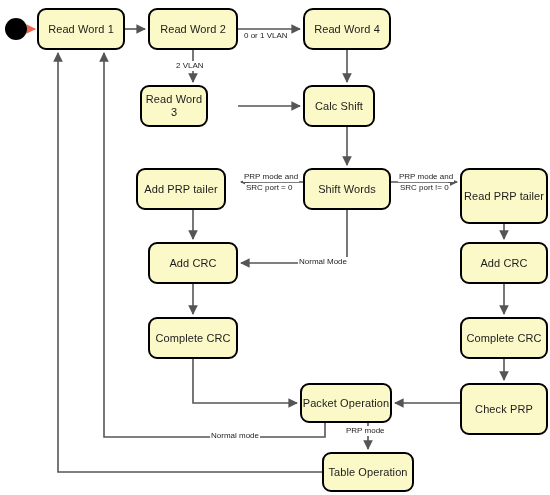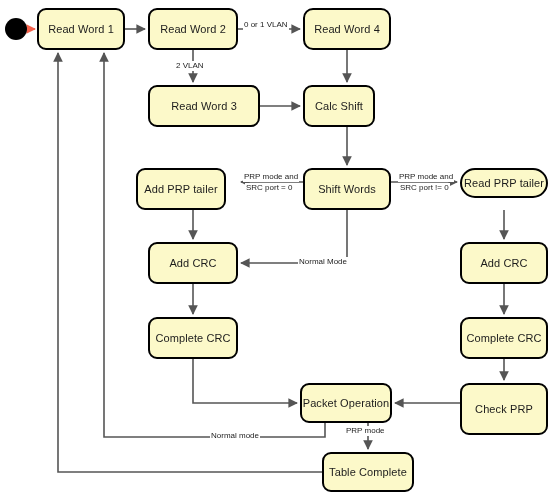--- a/index.html
+++ b/index.html
@@ -125,33 +125,33 @@
 
   <div class="node" style="left:37px;  top:8px;   width:88px; height:42px;">
     <span>Read Word 1</span>
   </div>
   <div class="node" style="left:148px; top:8px;   width:90px; height:42px;">
     <span>Read Word 2</span>
   </div>
   <div class="node" style="left:303px; top:8px;   width:88px; height:42px;border-radius:10px;">
     <span>Read Word 4</span>
   </div>
-  <div class="node" style="left:148px; top:85px;  width:112px; height:42px;">
+  <div class="node" style="left:140px; top:85px;  width:68px; height:42px;">
     <span>Read Word 3</span>
   </div>
   <div class="node" style="left:303px; top:85px;  width:72px; height:42px;">
     <span>Calc Shift</span>
   </div>
   <div class="node" style="left:136px; top:168px; width:90px; height:42px;text-align:center;">
     <span>Add PRP tailer</span>
   </div>
   <div class="node" style="left:303px; top:168px; width:88px; height:42px;">
     <span>Shift Words</span>
   </div>
-  <div class="node" style="left:460px; top:168px; width:88px; height:30px;border-radius:18px;">
+  <div class="node" style="left:460px; top:168px; width:88px; height:56px;">
     <span>Read PRP tailer</span>
   </div>
   <div class="node" style="left:148px; top:242px; width:90px; height:42px;">
     <span>Add CRC</span>
   </div>
   <div class="node" style="left:460px; top:242px; width:88px; height:42px;">
     <span>Add CRC</span>
   </div>
   <div class="node" style="left:148px; top:317px; width:90px; height:42px;">
     <span>Complete CRC</span>
@@ -159,24 +159,24 @@
   <div class="node" style="left:460px; top:317px; width:88px; height:42px;">
     <span>Complete CRC</span>
   </div>
   <div class="node" style="left:460px; top:383px; width:88px; height:52px;">
     <span>Check PRP</span>
   </div>
   <div class="node" style="left:300px; top:383px; width:92px; height:40px;">
     <span>Packet Operation</span>
   </div>
   <div class="node" style="left:322px; top:452px; width:92px; height:40px;">
-    <span>Table Complete</span>
+    <span>Table Operation</span>
   </div>
 
-  <div class="edge-label" style="left:243px; top:20px;">0 or 1 VLAN</div>
+  <div class="edge-label" style="left:243px; top:31px;">0 or 1 VLAN</div>
   <div class="edge-label" style="left:175px; top:61px;">2 VLAN</div>
   <div class="edge-label" style="left:243px; top:172px;">PRP mode and</div>
   <div class="edge-label" style="left:245px; top:183px;">SRC port = 0</div>
   <div class="edge-label" style="left:398px; top:172px;">PRP mode and</div>
   <div class="edge-label" style="left:399px; top:183px;">SRC port != 0</div>
   <div class="edge-label" style="left:298px; top:257px;">Normal Mode</div>
   <div class="edge-label" style="left:345px; top:426px;">PRP mode</div>
   <div class="edge-label" style="left:210px; top:431px;">Normal mode</div>
 
 </div>

